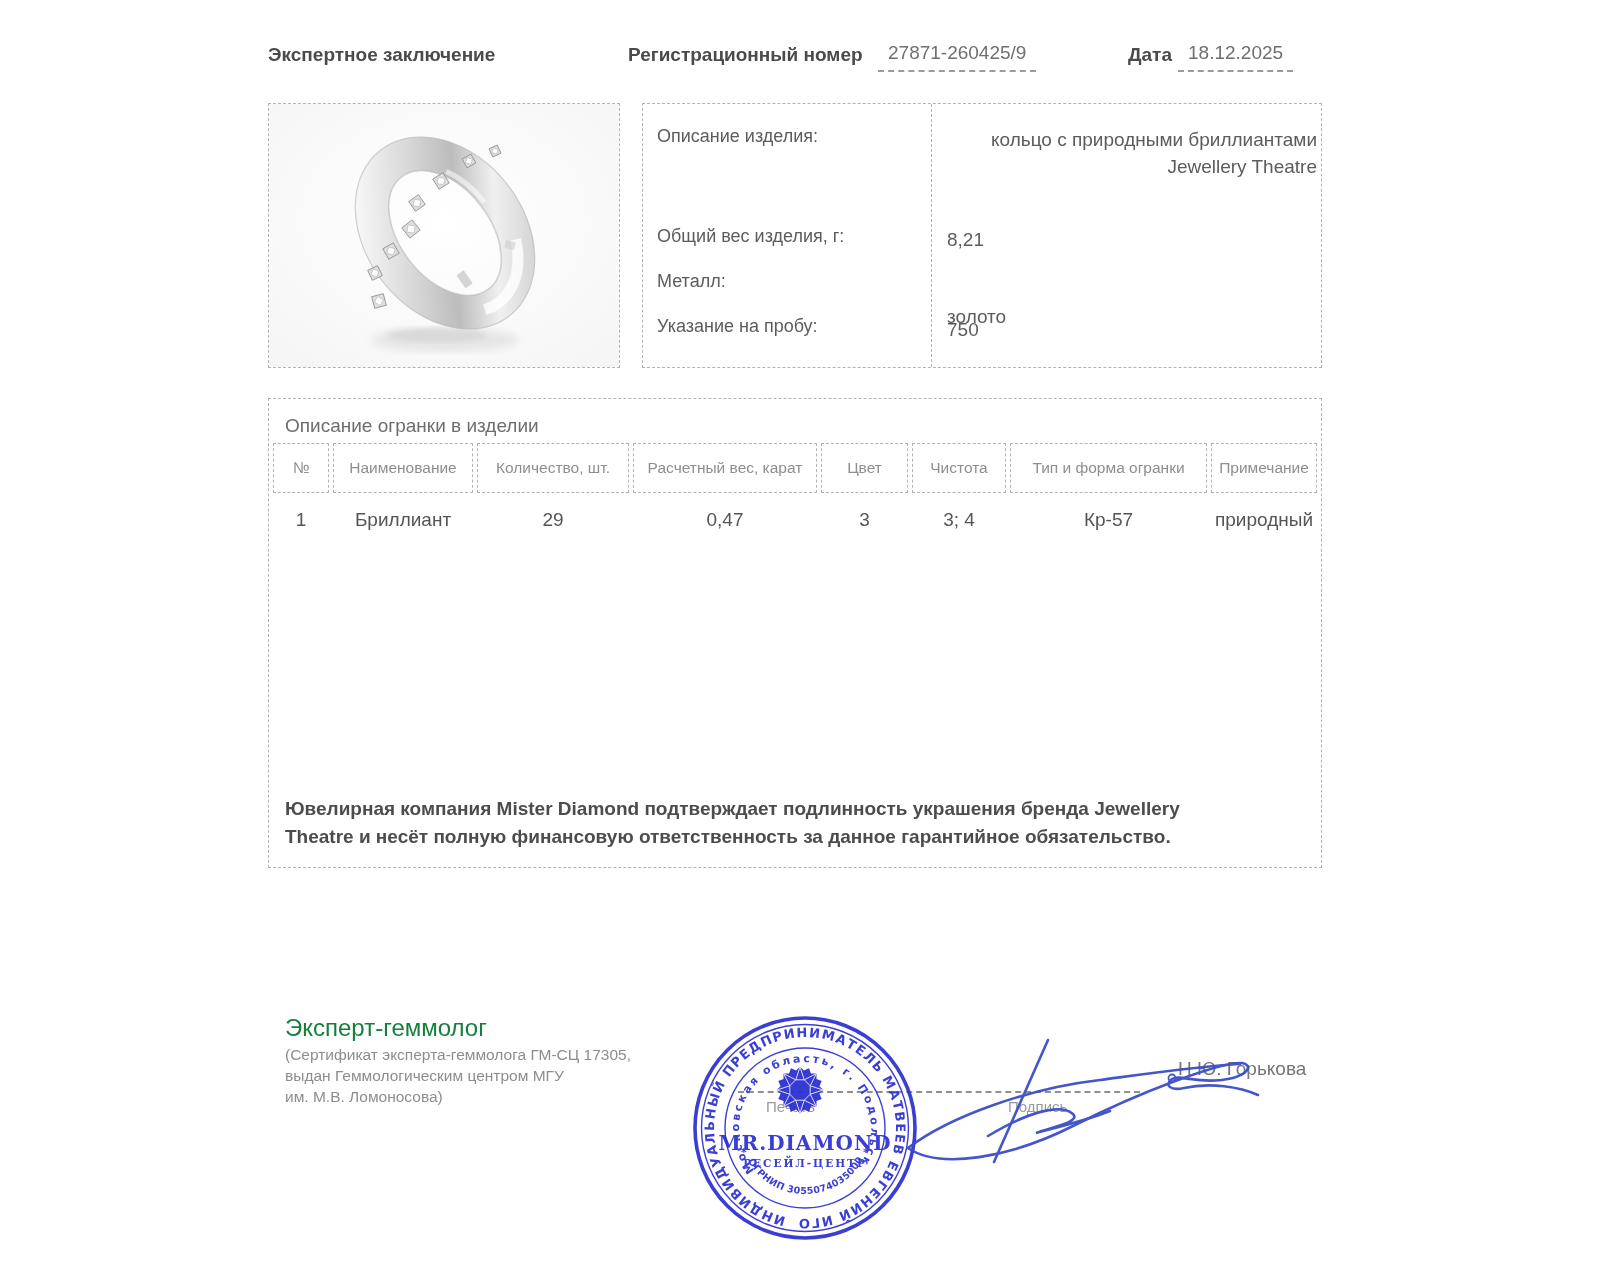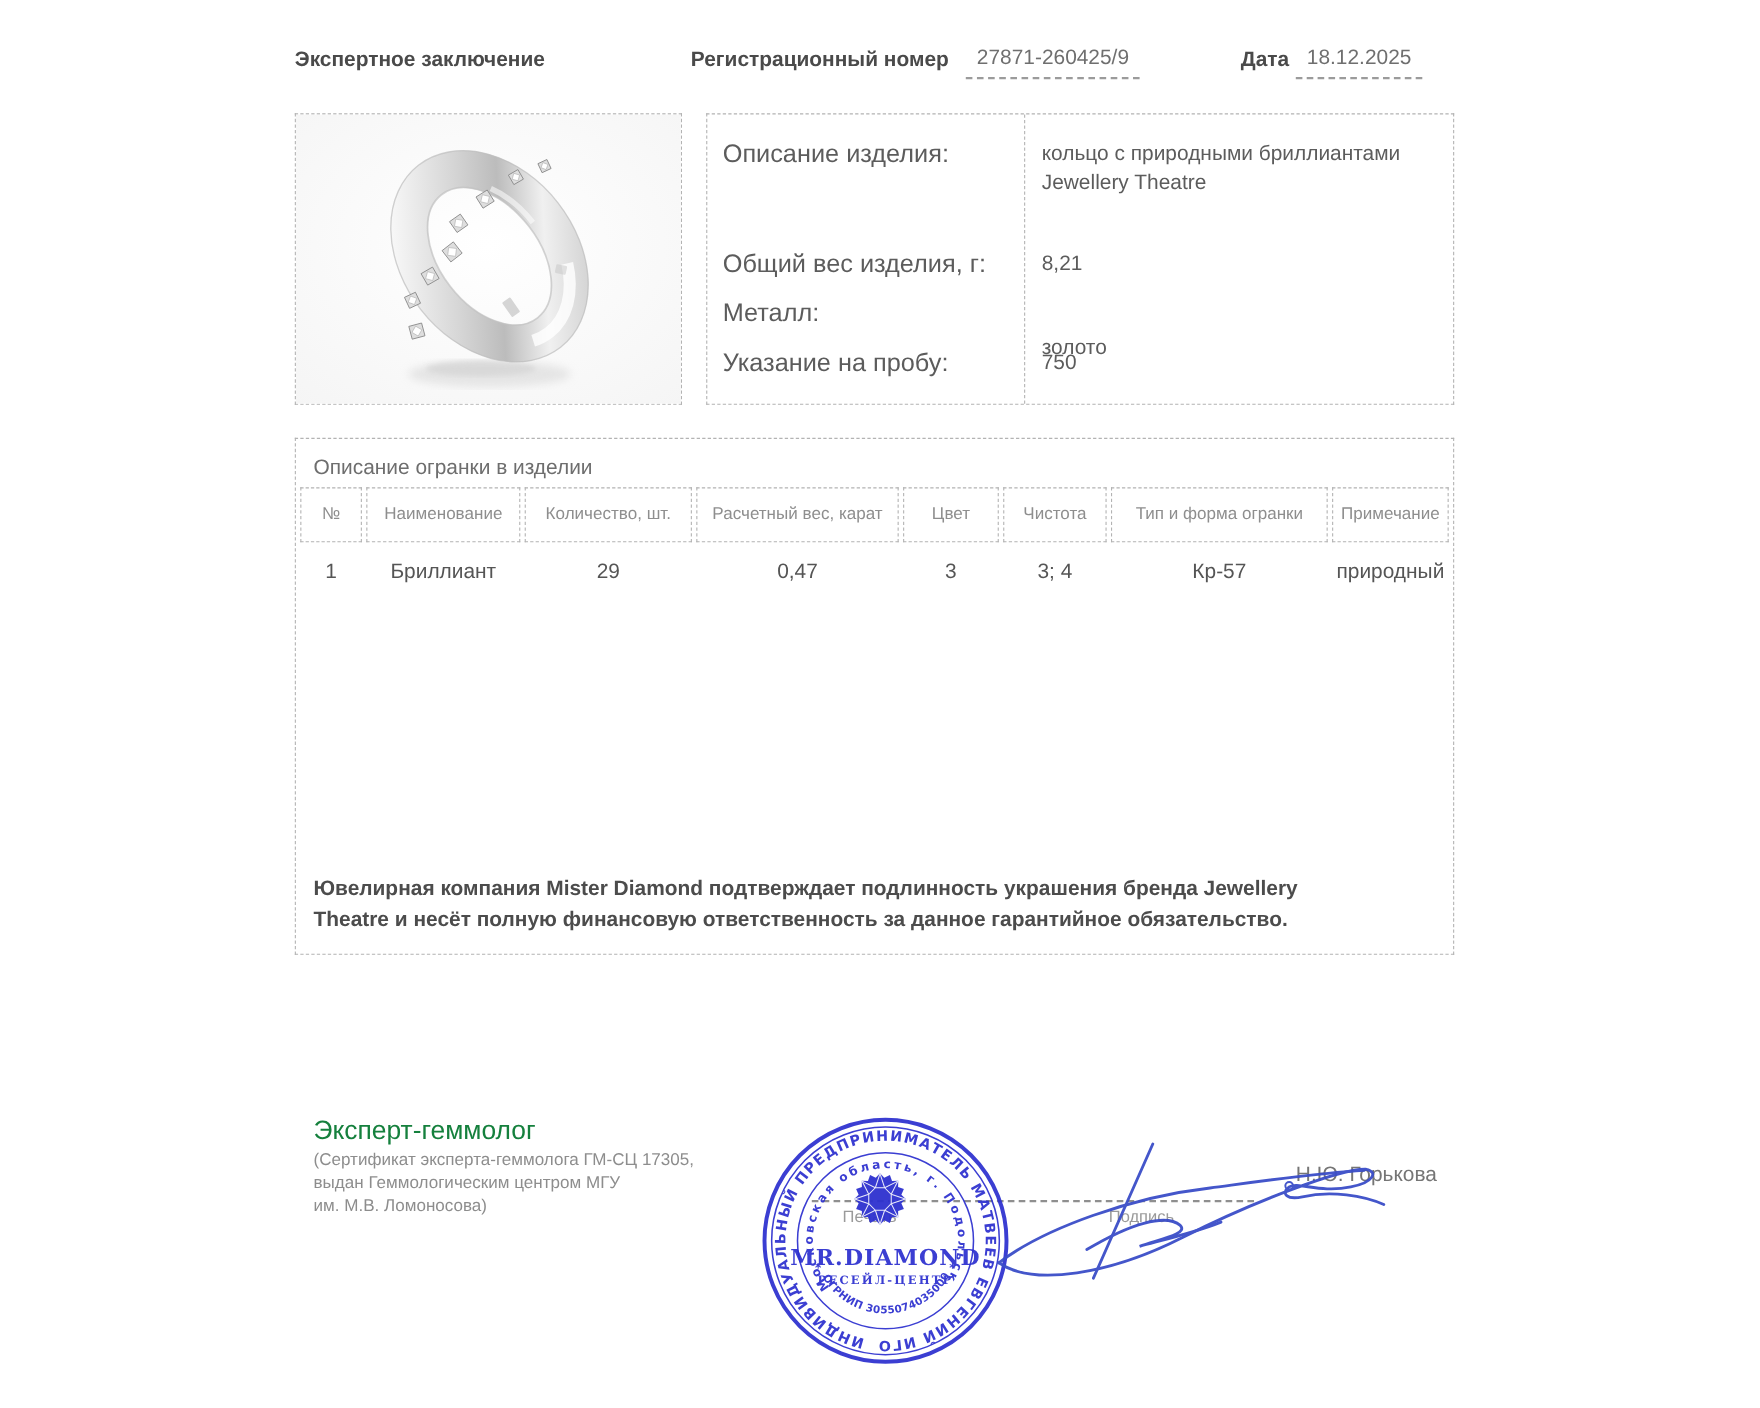--- a/index.html
+++ b/index.html
@@ -3,22 +3,22 @@
 <meta charset="utf-8">
 <style>
   html,body{margin:0;padding:0;background:#ffffff;}
   .page{position:relative;width:1600px;height:1256px;background:#ffffff;overflow:hidden;
         font-family:"Liberation Sans","DejaVu Sans",sans-serif;color:#5d5d5d;}
   .abs{position:absolute;}
   .dashbox{position:absolute;border:1px dashed #b3b3b3;box-sizing:border-box;background:#fff;}
   .hdr-label{font-size:19px;font-weight:bold;color:#4a4a4a;white-space:nowrap;}
   .hdr-value{font-size:19px;color:#6f6f6f;white-space:nowrap;border-bottom:2px dashed #9b9b9b;
              padding:0 10px 6px 10px;}
-  .lbl{font-size:23px;color:#5c5c5c;white-space:nowrap;text-align:right;}
-  .val{font-size:19px;color:#5c5c5c;line-height:27px;}
+  .lbl{font-size:18px;color:#5c5c5c;white-space:nowrap;text-align:right;}
+  .val{font-size:19px;color:#5c5c5c;line-height:27px;text-align:right;}
   .vdash{position:absolute;top:0;bottom:0;border-left:1px dashed #b3b3b3;width:0;}
   .panel-title{font-size:19px;color:#6e6e6e;}
   .t-head{position:absolute;left:4px;right:4px;top:44px;display:flex;gap:4px;}
   .t-hcell{border:1px dashed #b3b3b3;box-sizing:border-box;height:50px;display:flex;
            align-items:center;justify-content:center;font-size:15.5px;color:#8e8e8e;white-space:nowrap;}
   .t-row{position:absolute;left:4px;right:4px;top:106px;display:flex;gap:4px;}
   .t-cell{box-sizing:border-box;height:30px;display:flex;align-items:center;justify-content:center;
           font-size:19px;color:#555555;white-space:nowrap;}
   .w0{width:56px;}.w1{width:140px;}.w2{width:152px;}.w3{width:184px;}
   .w4{width:87px;}.w5{width:94px;}.w6{width:197px;}.w7{width:104px;flex:1;}

